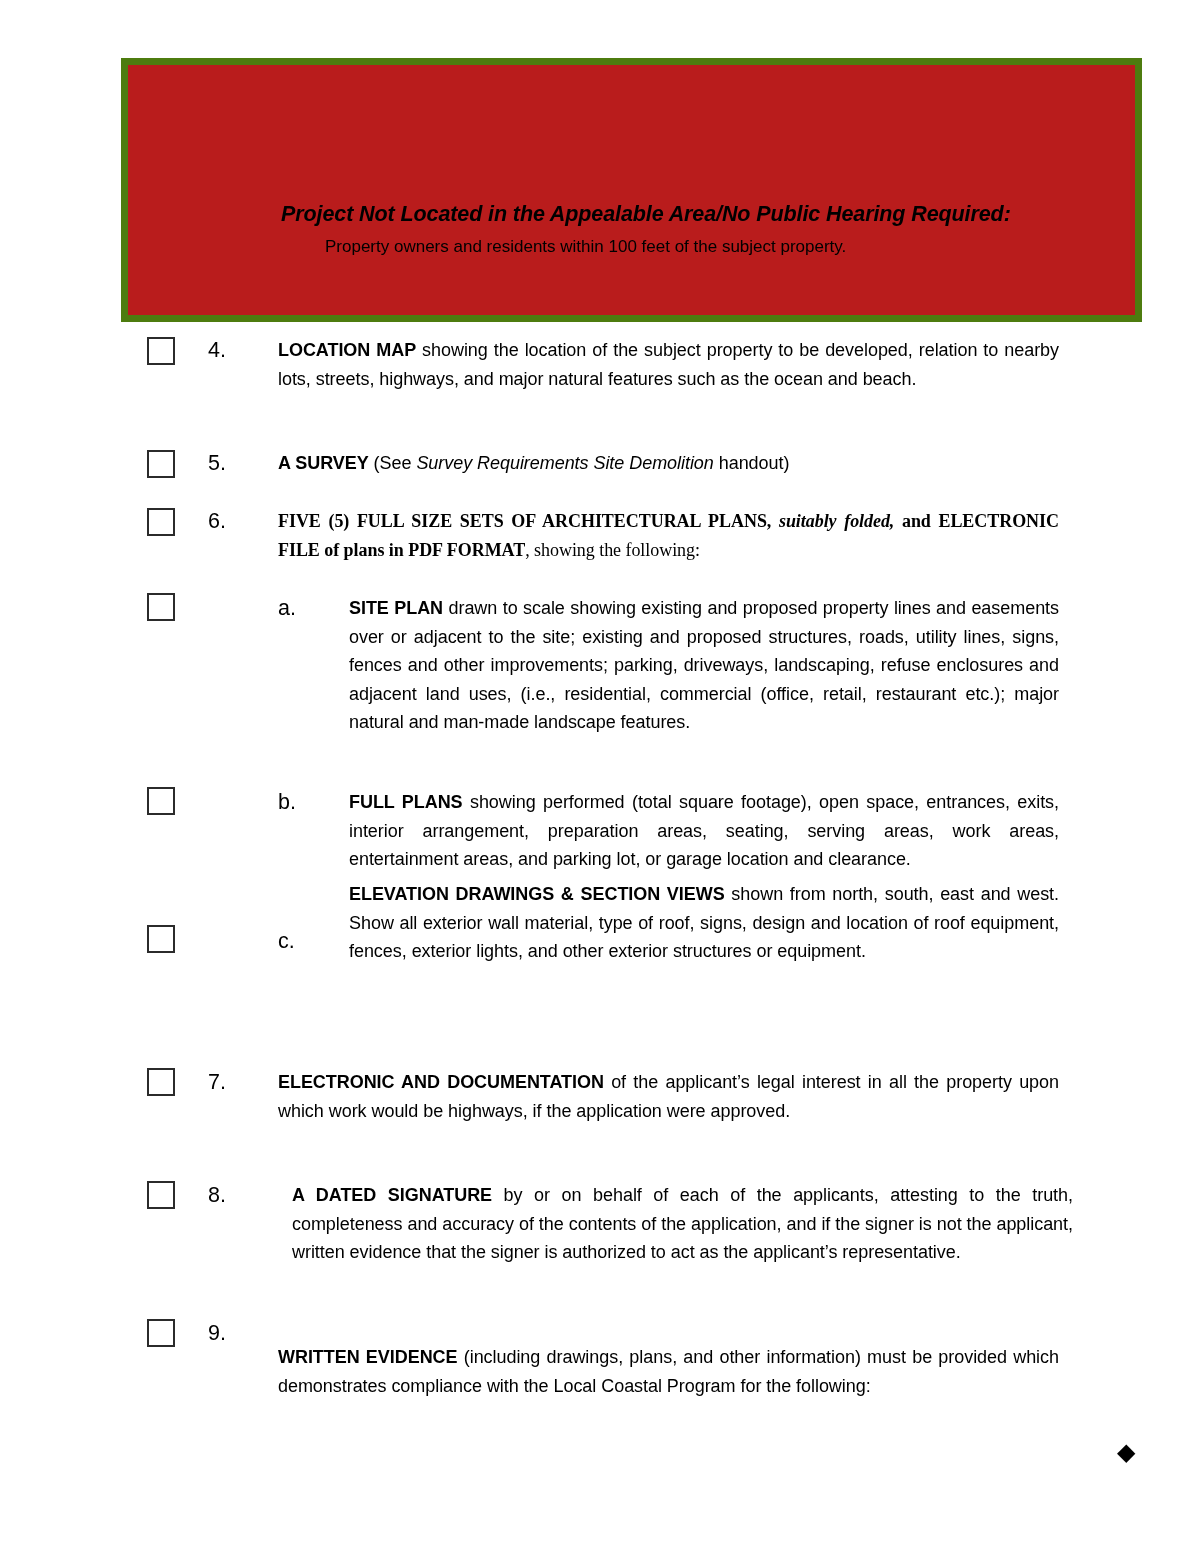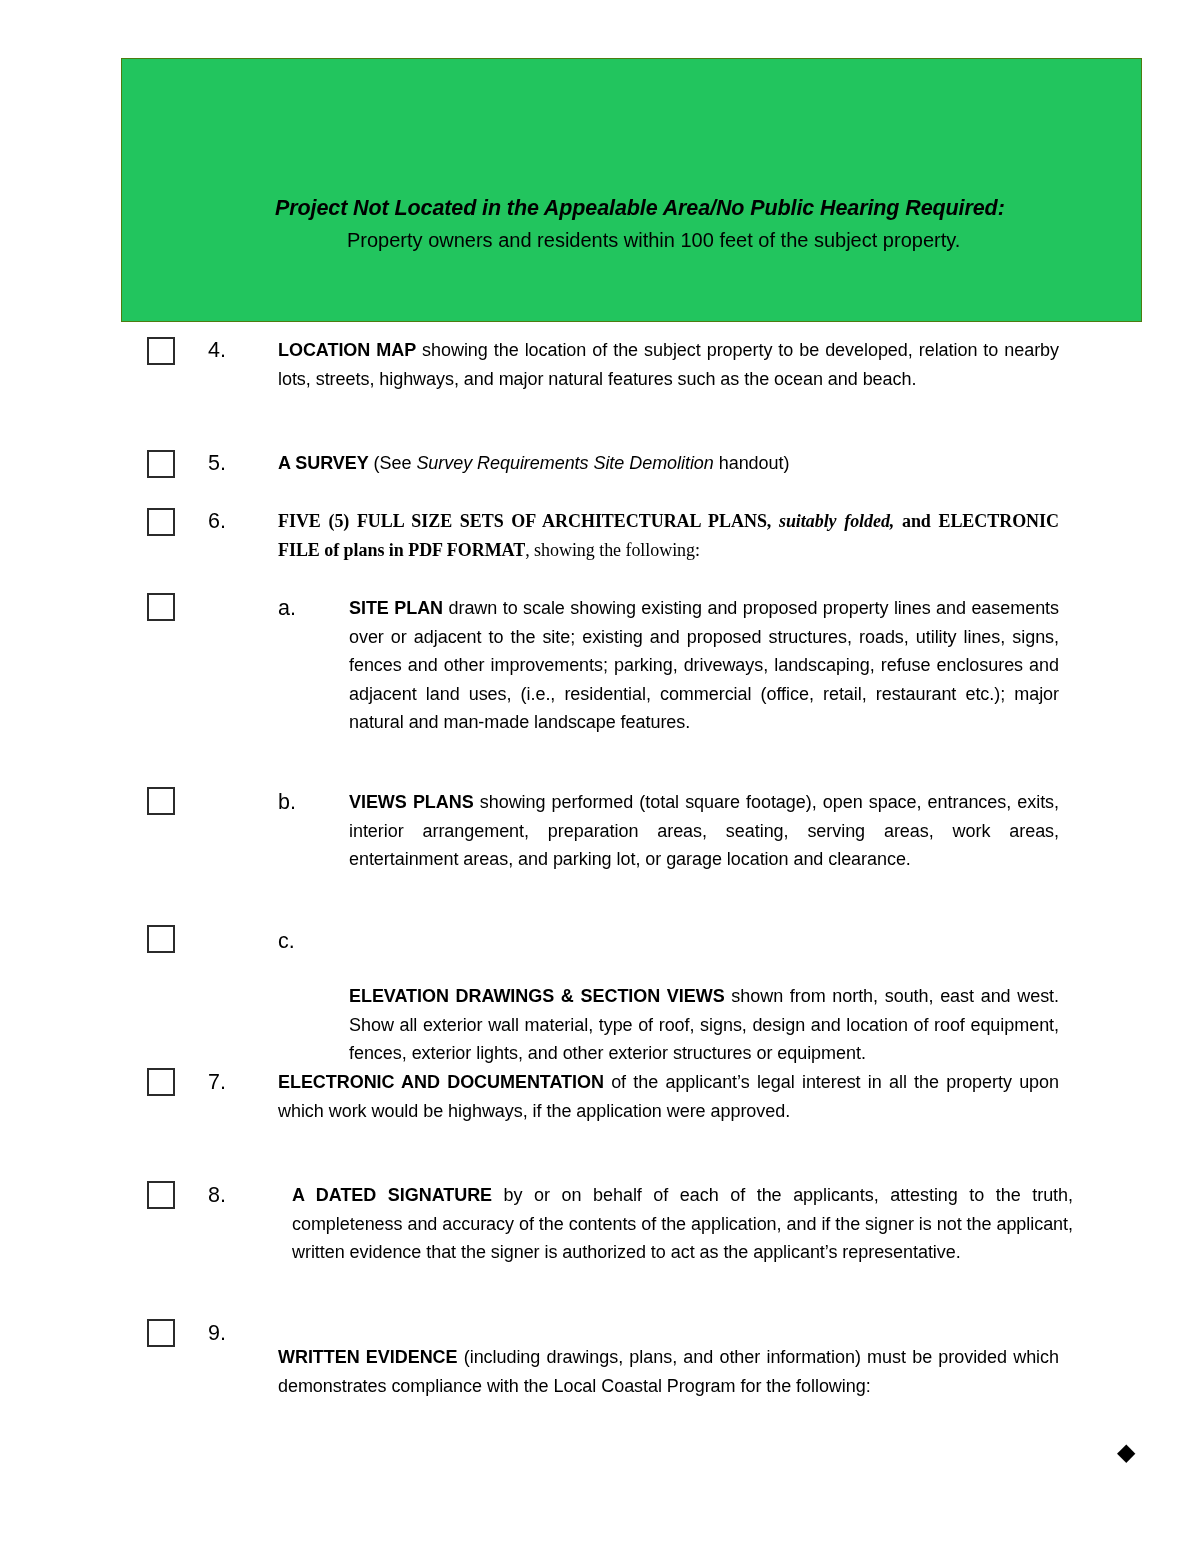--- a/index.html
+++ b/index.html
@@ -24,43 +24,43 @@
     overflow: hidden;
   }
 
   
   .callout {
     position: absolute;
     left: 121px;
     top: 58px;
     width: 1021px;
     height: 264px;
-    border: 1px solid #4d7c0f;
+    border: 7px solid #4d7c0f;
     box-sizing: border-box;
-    background: #22c55e;
+    background: #b91c1c;
   }
   .callout-inner {
     position: absolute;
     left: 153px;       
     top: 134px;        
     width: 790px;
   }
   .callout-heading {
     font-weight: bold;
     font-style: italic;
     font-size: 21.5px;
     line-height: 31px;
     text-align: justify;
     text-align-last: left;
     letter-spacing: -0.1px;
   }
   .callout-body {
-    margin-left: 72px;
+    margin-left: 44px;
     margin-top: 1px;
-    font-size: 20px;
+    font-size: 17px;
     line-height: 31px;
     text-align: justify;
     text-align-last: left;
   }
 
   
   .checklist {
     position: absolute;
     left: 0;
     top: 0;
@@ -144,27 +144,27 @@
 
     <div class="item">
       <div class="checkbox" style="left:147px; top:593px;"></div>
       <div class="marker" style="left:278px; top:594px;">a.</div>
       <div class="text" style="left:349px; top:594px; width:710px;"><b>SITE PLAN</b><span> drawn to scale showing existing and proposed property lines and easements over or adjacent to the site; existing and proposed structures, roads, utility lines, signs, fences and other improvements; parking, driveways, landscaping, refuse enclosures and adjacent land uses, (i.e., residential, commercial (office, retail, restaurant etc.); major natural and man-made landscape features.</span></div>
     </div>
 
     <div class="item">
       <div class="checkbox" style="left:147px; top:787px;"></div>
       <div class="marker" style="left:278px; top:788px;">b.</div>
-      <div class="text" style="left:349px; top:788px; width:710px;"><b>VIEWS PLANS</b><span> showing performed (total square footage), open space, entrances, exits, interior arrangement, preparation areas, seating, serving areas, work areas, entertainment areas, and parking lot, or garage location and clearance.</span></div>
+      <div class="text" style="left:349px; top:788px; width:710px;"><b>FULL PLANS</b><span> showing performed (total square footage), open space, entrances, exits, interior arrangement, preparation areas, seating, serving areas, work areas, entertainment areas, and parking lot, or garage location and clearance.</span></div>
     </div>
 
     <div class="item">
       <div class="checkbox" style="left:147px; top:925px;"></div>
       <div class="marker" style="left:278px; top:927px;">c.</div>
-      <div class="text" style="left:349px; top:982px; width:710px;"><b>ELEVATION DRAWINGS &amp; SECTION VIEWS</b><span> shown from north, south, east and west. Show all exterior wall material, type of roof, signs, design and location of roof equipment, fences, exterior lights, and other exterior structures or equipment.</span></div>
+      <div class="text" style="left:349px; top:880px; width:710px;"><b>ELEVATION DRAWINGS &amp; SECTION VIEWS</b><span> shown from north, south, east and west. Show all exterior wall material, type of roof, signs, design and location of roof equipment, fences, exterior lights, and other exterior structures or equipment.</span></div>
     </div>
 
     <div class="item">
       <div class="checkbox" style="left:147px; top:1068px;"></div>
       <div class="marker" style="left:208px; top:1068px;">7.</div>
       <div class="text" style="left:278px; top:1068px; width:781px;"><b>ELECTRONIC AND DOCUMENTATION</b><span> of the applicant’s legal interest in all the property upon which work would be highways, if the application were approved.</span></div>
     </div>
 
     <div class="item">
       <div class="checkbox" style="left:147px; top:1181px;"></div>

